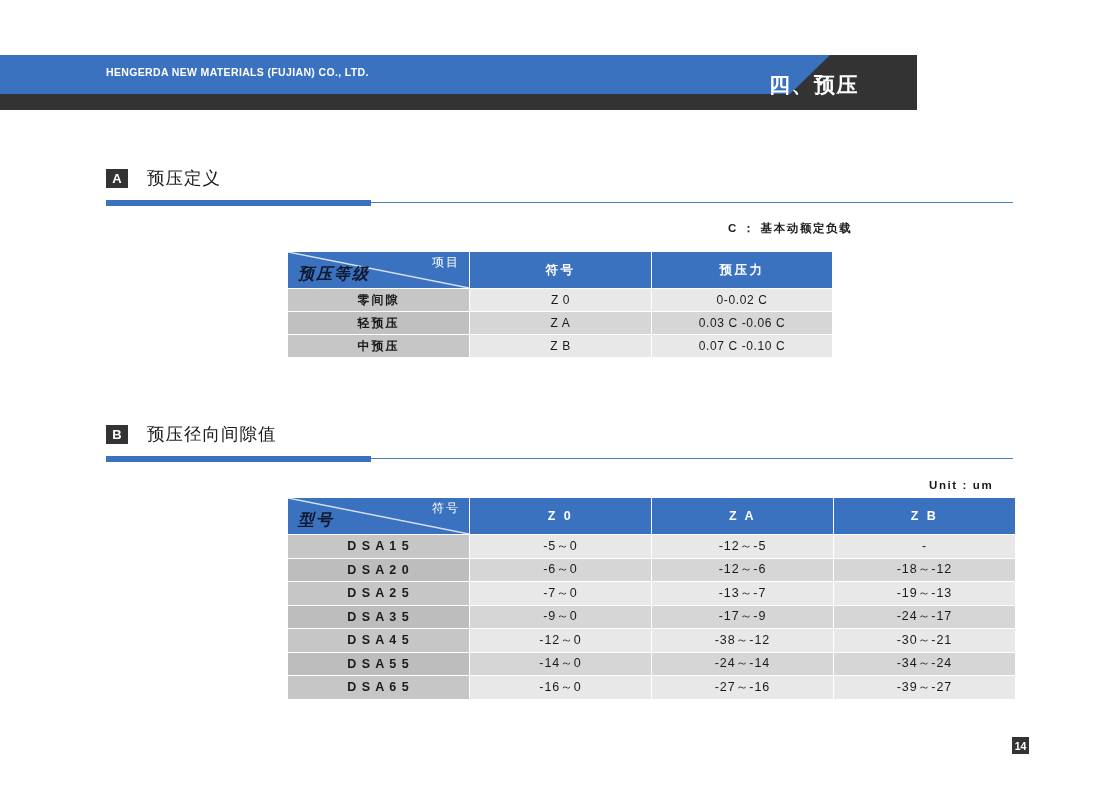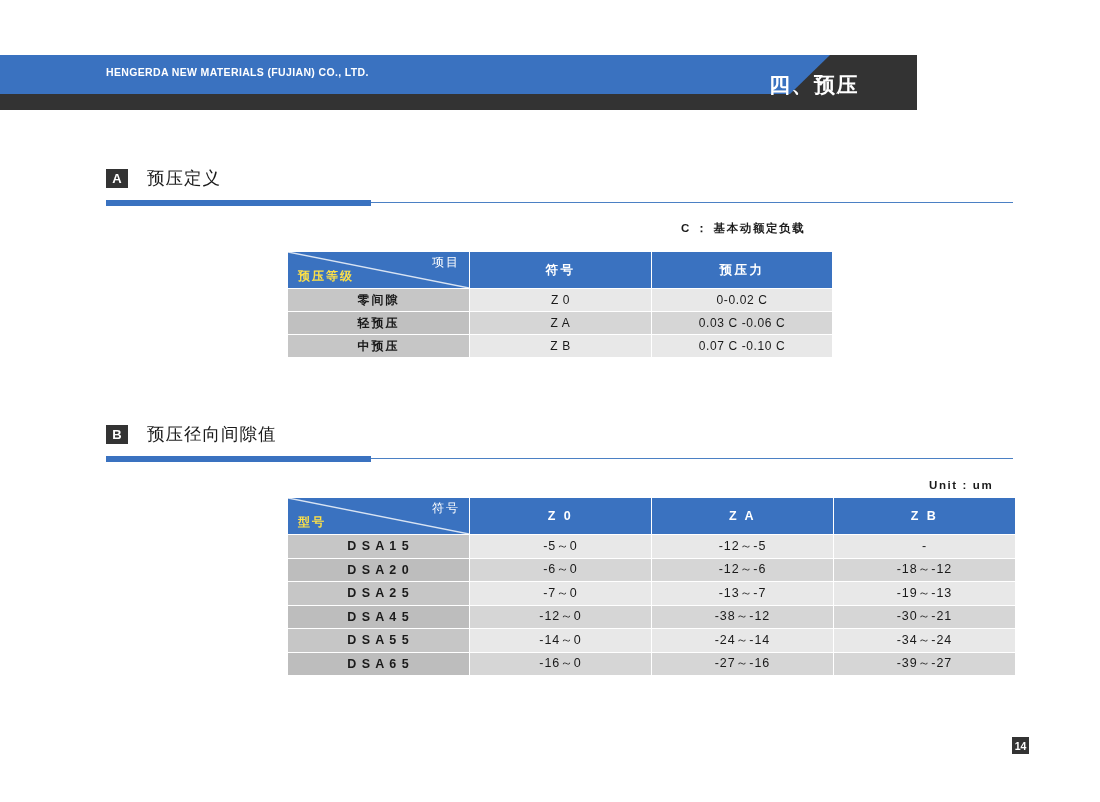--- a/index.html
+++ b/index.html
@@ -159,24 +159,25 @@
     top: 2px;
     font-size: 12px;
     font-weight: normal;
     letter-spacing: 2px;
     color: #ffffff;
   }
   .tbl .corner .bl-label {
     position: absolute;
     left: 10px;
     bottom: 3px;
-    font-size: 12px;
+    font-size: 16px;
     font-weight: bold;
     letter-spacing: 2px;
-    color: #fde047;
+    color: #0f172a;
+    font-style: italic;
   }
   .tbl td {
     height: 22px;
     font-size: 12px;
     color: #1a1a1a;
     letter-spacing: 0.6px;
   }
   .tbl td.rowhead {
     font-weight: bold;
     letter-spacing: 2px;
@@ -224,21 +225,21 @@
   <div class="section-row">
     <div class="section-badge">A</div>
     <div class="section-title">预压定义</div>
   </div>
   <div class="section-rule">
     <div class="bar"></div>
     <div class="line"></div>
   </div>
 </div>
 
-<div class="caption" style="left:681px; top:221px;">C ： 基本动额定负载</div>
+<div class="caption" style="left:728px; top:221px;">C ： 基本动额定负载</div>
 
 <table class="tbl" id="table-preload-definition" style="left:287px; top:251px; width:544px;">
   <colgroup>
     <col style="width:181px">
       <col style="width:181px">
       <col style="width:180px">
   </colgroup>
   <thead>
     <tr>
       <th class="corner">
@@ -318,20 +319,26 @@
       <td class="val">-12～-6</td>
       <td class="val">-18～-12</td>
     </tr>
     <tr>
       <td class="rowhead">D S A 2 5</td>
       <td class="val">-7～0</td>
       <td class="val">-13～-7</td>
       <td class="val">-19～-13</td>
     </tr>
     <tr>
+      <td class="rowhead">D S A 3 5</td>
+      <td class="val">-9～0</td>
+      <td class="val">-17～-9</td>
+      <td class="val">-24～-17</td>
+    </tr>
+    <tr>
       <td class="rowhead">D S A 4 5</td>
       <td class="val">-12～0</td>
       <td class="val">-38～-12</td>
       <td class="val">-30～-21</td>
     </tr>
     <tr>
       <td class="rowhead">D S A 5 5</td>
       <td class="val">-14～0</td>
       <td class="val">-24～-14</td>
       <td class="val">-34～-24</td>

